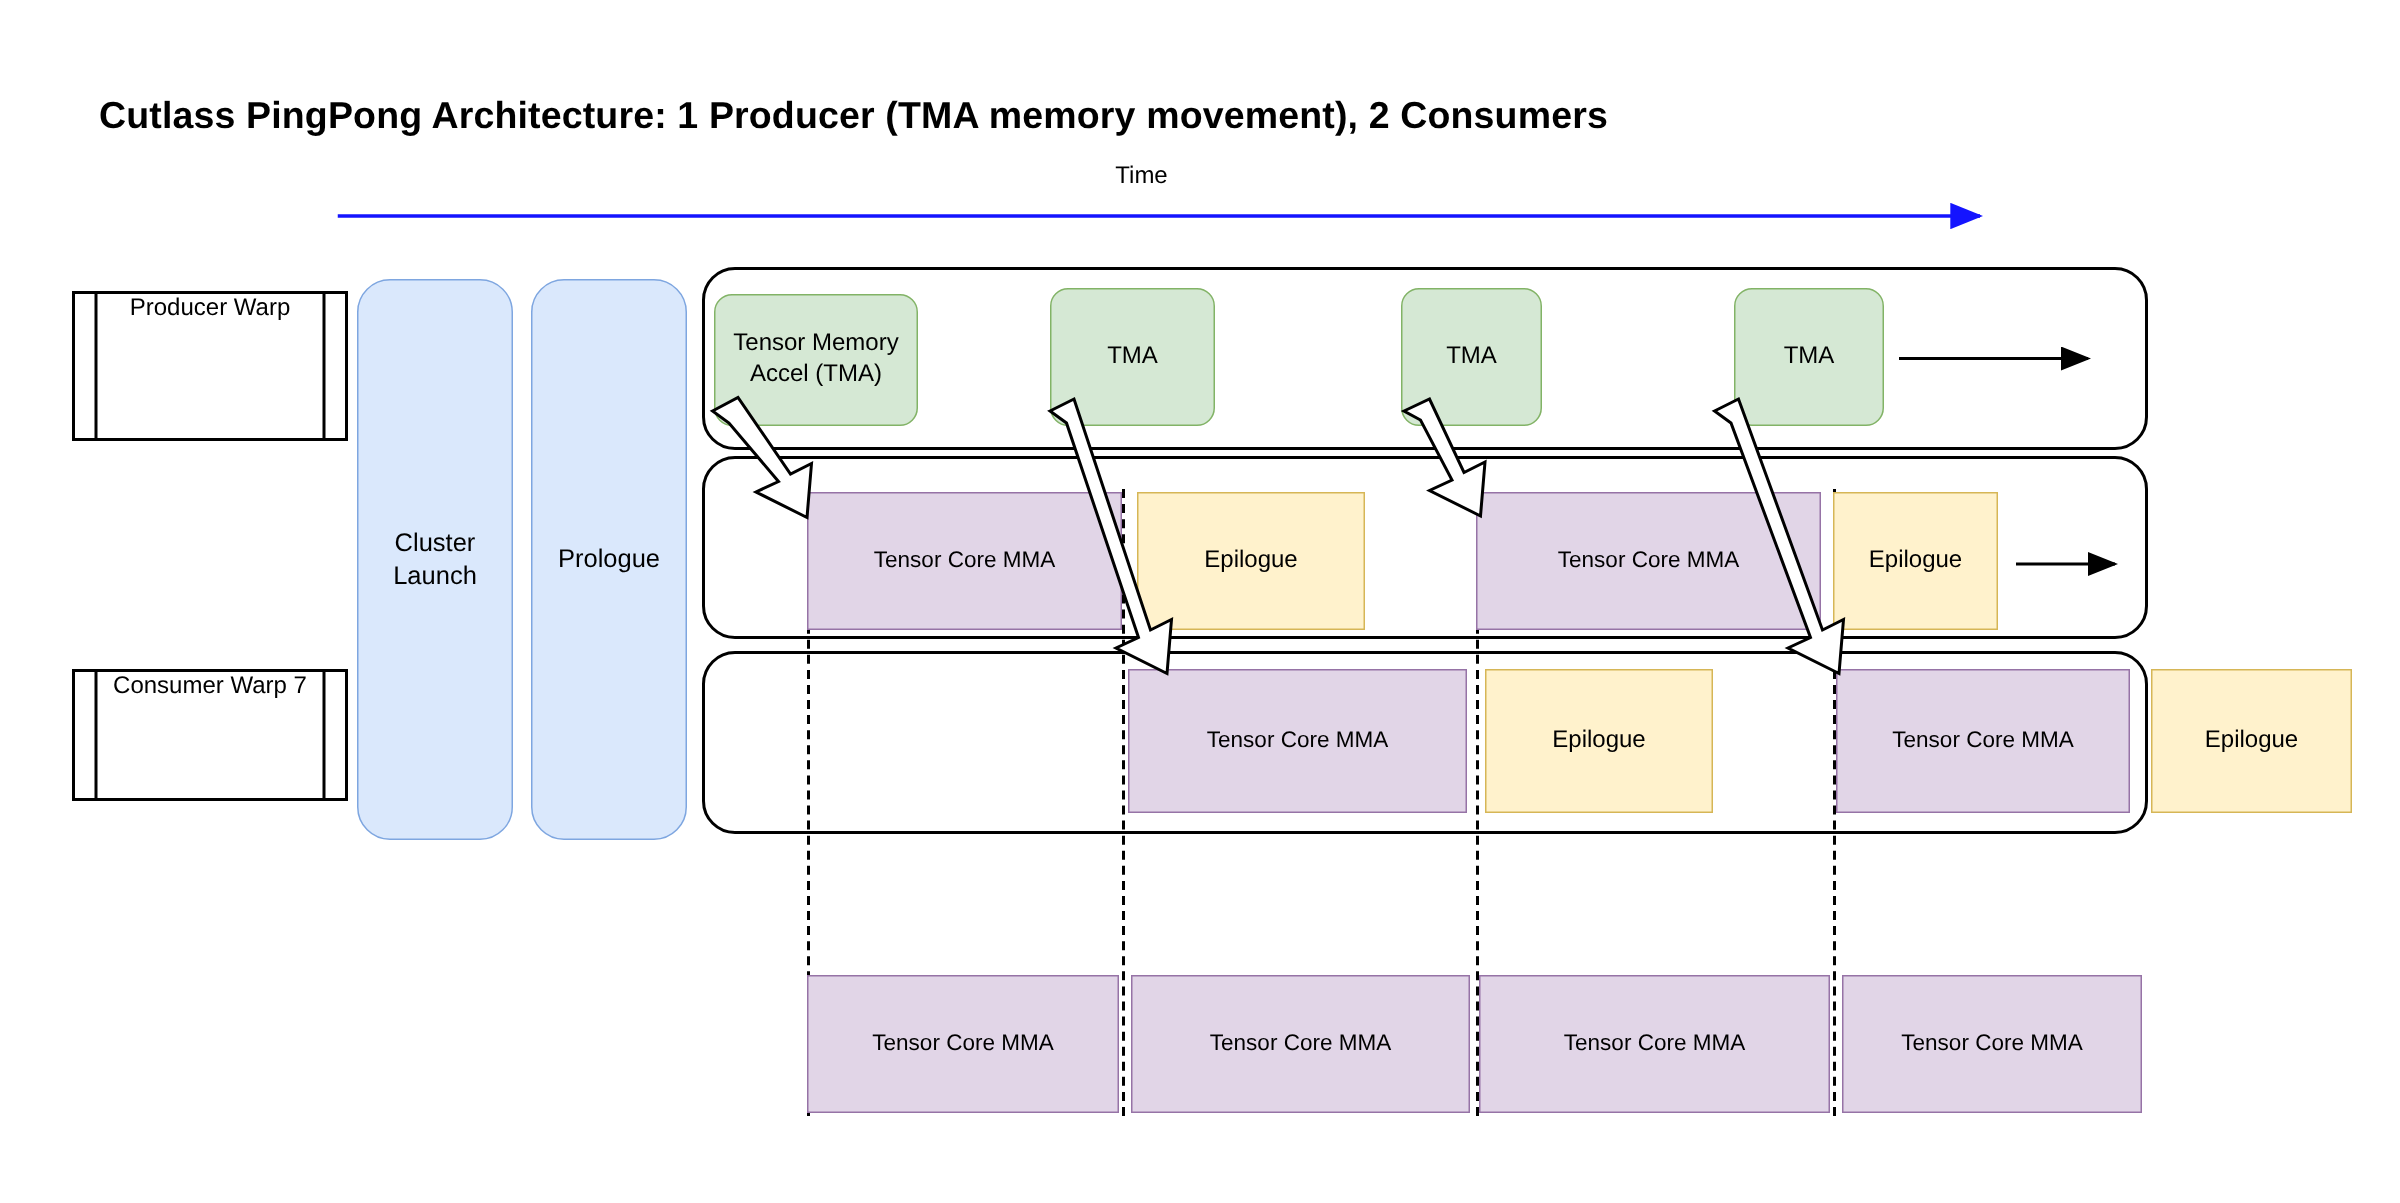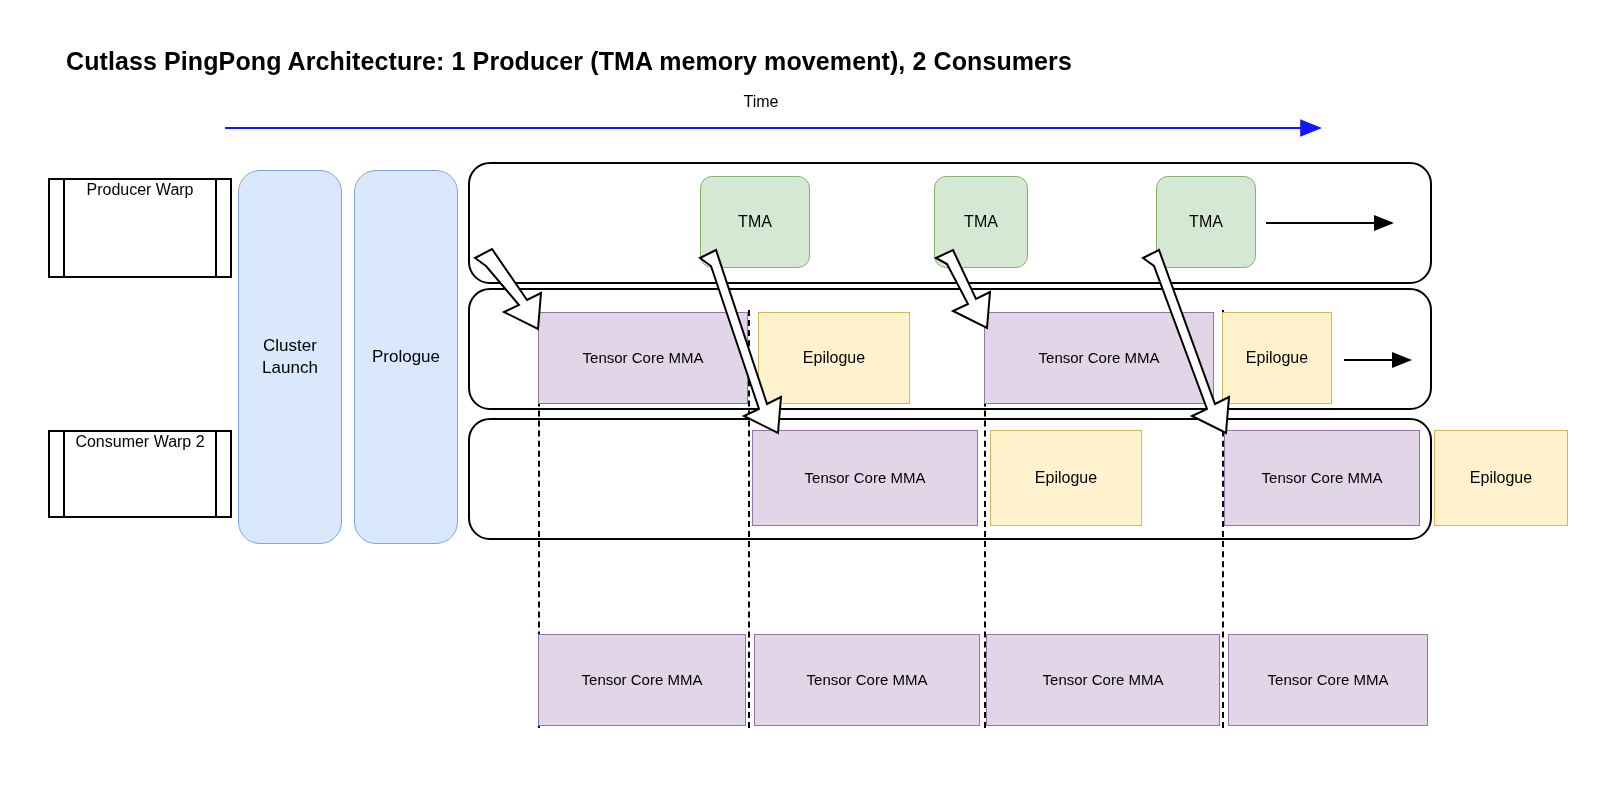--- a/index.html
+++ b/index.html
@@ -2,21 +2,21 @@
 <html><head>
 <meta charset="utf-8">
 <title>Cutlass PingPong Architecture</title>
 <style>
   html,body{margin:0;padding:0;background:#ffffff;}
   body{
     width:1600px;height:802px;position:relative;overflow:hidden;
     font-family:"Liberation Sans","DejaVu Sans",sans-serif;
     color:#000000;
   }
-  .stage{position:absolute;left:0;top:0;width:1600px;height:774px;}
+  .stage{position:absolute;left:0;top:16px;width:1600px;height:774px;}
 
   
   .title{
     position:absolute;left:66px;top:47px;
     font-size:25px;font-weight:bold;letter-spacing:0.1px;white-space:nowrap;
   }
 
   
   .time-label{
     position:absolute;left:716px;top:93px;width:90px;text-align:center;
@@ -92,39 +92,42 @@
         <path d="M0,0 L10,4 L0,8 z" fill="#1414ff"></path>
       </marker>
     </defs>
     <line x1="0" y1="18" x2="1095" y2="18" stroke="#1414ff" stroke-width="2.2" marker-end="url(#blueArrow)"></line>
   </svg>
 
   <div class="warp-label" style="left:48px;top:178px;width:184px;height:100px;">
     <span>Producer Warp</span>
   </div>
   <div class="warp-label" style="left:48px;top:430px;width:184px;height:88px;">
-    <span>Consumer Warp 2</span>
+    <span>Consumer Warp 7</span>
   </div>
 
   <div class="blue-col" style="left:238px;top:170px;width:104px;height:374px;">
     <span>Cluster Launch</span>
   </div>
   <div class="blue-col" style="left:354px;top:170px;width:104px;height:374px;">
     <span>Prologue</span>
   </div>
 
   <div class="lane" style="left:468px;top:162px;width:964px;height:122px;"></div>
   <div class="lane" style="left:468px;top:288px;width:964px;height:122px;"></div>
   <div class="lane" style="left:468px;top:418px;width:964px;height:122px;"></div>
 
   <div class="guide" style="left:538px;top:310px;height:418px;"></div>
   <div class="guide" style="left:748px;top:310px;height:418px;"></div>
   <div class="guide" style="left:984px;top:310px;height:418px;"></div>
   <div class="guide" style="left:1222px;top:310px;height:418px;"></div>
 
+  <div class="blk green" style="left:476px;top:180px;width:136px;height:88px;">
+    <span>Tensor Memory Accel (TMA)</span>
+  </div>
   <div class="blk green" style="left:700px;top:176px;width:110px;height:92px;">
     <span>TMA</span>
   </div>
   <div class="blk green" style="left:934px;top:176px;width:94px;height:92px;">
     <span>TMA</span>
   </div>
   <div class="blk green" style="left:1156px;top:176px;width:100px;height:92px;">
     <span>TMA</span>
   </div>
 

